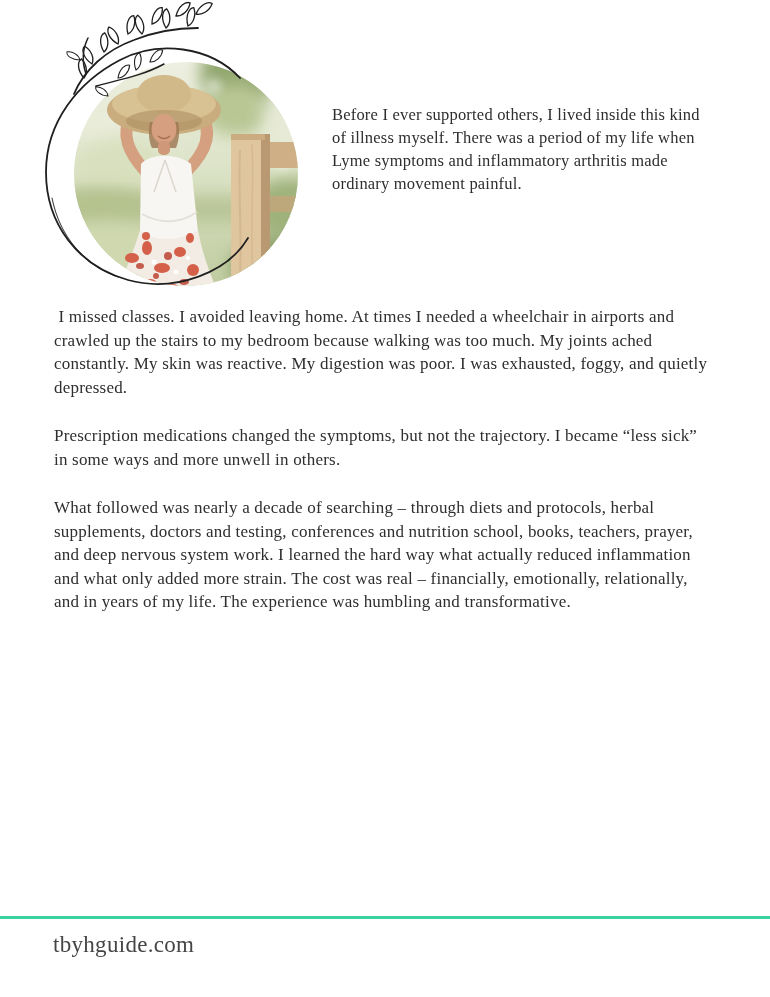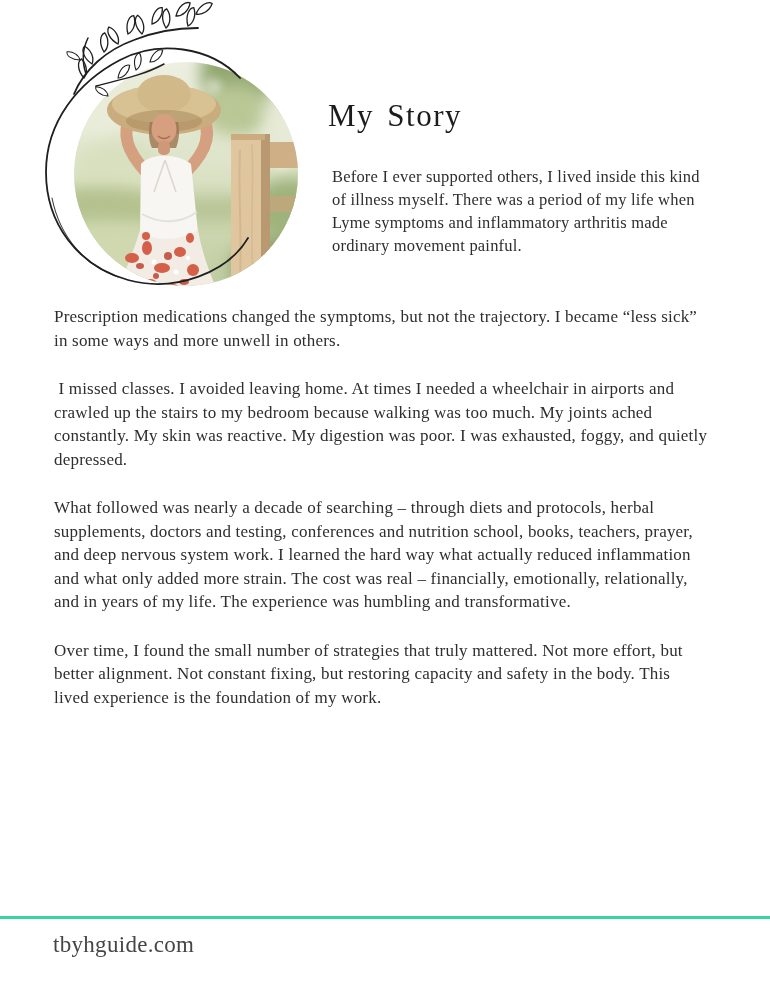--- a/index.html
+++ b/index.html
@@ -181,27 +181,25 @@
           <path class="ink" stroke-width="1.2" transform="translate(136,70) rotate(-50) scale(0.9)" d="M0 0 C5 -9 13 -12 17 -9 C14 -2 6 2 0 0 Z"></path>
           <path class="ink" stroke-width="1.2" transform="translate(150,62) rotate(-15) scale(0.9)" d="M0 0 C5 -9 13 -12 17 -9 C14 -2 6 2 0 0 Z"></path>
           <path class="ink" stroke-width="1.2" transform="translate(108,96) rotate(-115) scale(0.8)" d="M0 0 C5 -9 13 -12 17 -9 C14 -2 6 2 0 0 Z"></path>
           <path class="ink" stroke-width="1.2" transform="translate(80,60) rotate(-120) scale(0.8)" d="M0 0 C5 -9 13 -12 17 -9 C14 -2 6 2 0 0 Z"></path>
         </g>
       </g>
     </svg>
   </div>
 
   <div class="header-text">
-    <h1 class="page-title">My Story</h1>
     <p class="intro">Before I ever supported others, I lived inside this kind of illness myself. There was a period of my life when Lyme symptoms and inflammatory arthritis made ordinary movement painful.</p>
   </div>
 
   <div class="story">
+    <p> I missed classes. I avoided leaving home. At times I needed a wheelchair in airports and crawled up the stairs to my bedroom because walking was too much. My joints ached constantly. My skin was reactive. My digestion was poor. I was exhausted, foggy, and quietly depressed.</p>
     <p>Prescription medications changed the symptoms, but not the trajectory. I became “less sick” in some ways and more unwell in others.</p>
-    <p> I missed classes. I avoided leaving home. At times I needed a wheelchair in airports and crawled up the stairs to my bedroom because walking was too much. My joints ached constantly. My skin was reactive. My digestion was poor. I was exhausted, foggy, and quietly depressed.</p>
     <p>What followed was nearly a decade of searching – through diets and protocols, herbal supplements, doctors and testing, conferences and nutrition school, books, teachers, prayer, and deep nervous system work. I learned the hard way what actually reduced inflammation and what only added more strain. The cost was real – financially, emotionally, relationally, and in years of my life. The experience was humbling and transformative.</p>
-    <p>Over time, I found the small number of strategies that truly mattered. Not more effort, but better alignment. Not constant fixing, but restoring capacity and safety in the body. This lived experience is the foundation of my work.</p>
   </div>
 
   <div class="footer-line"></div>
   <div class="footer-site">tbyhguide.com</div>
 
 </div>
 
 </body></html>

